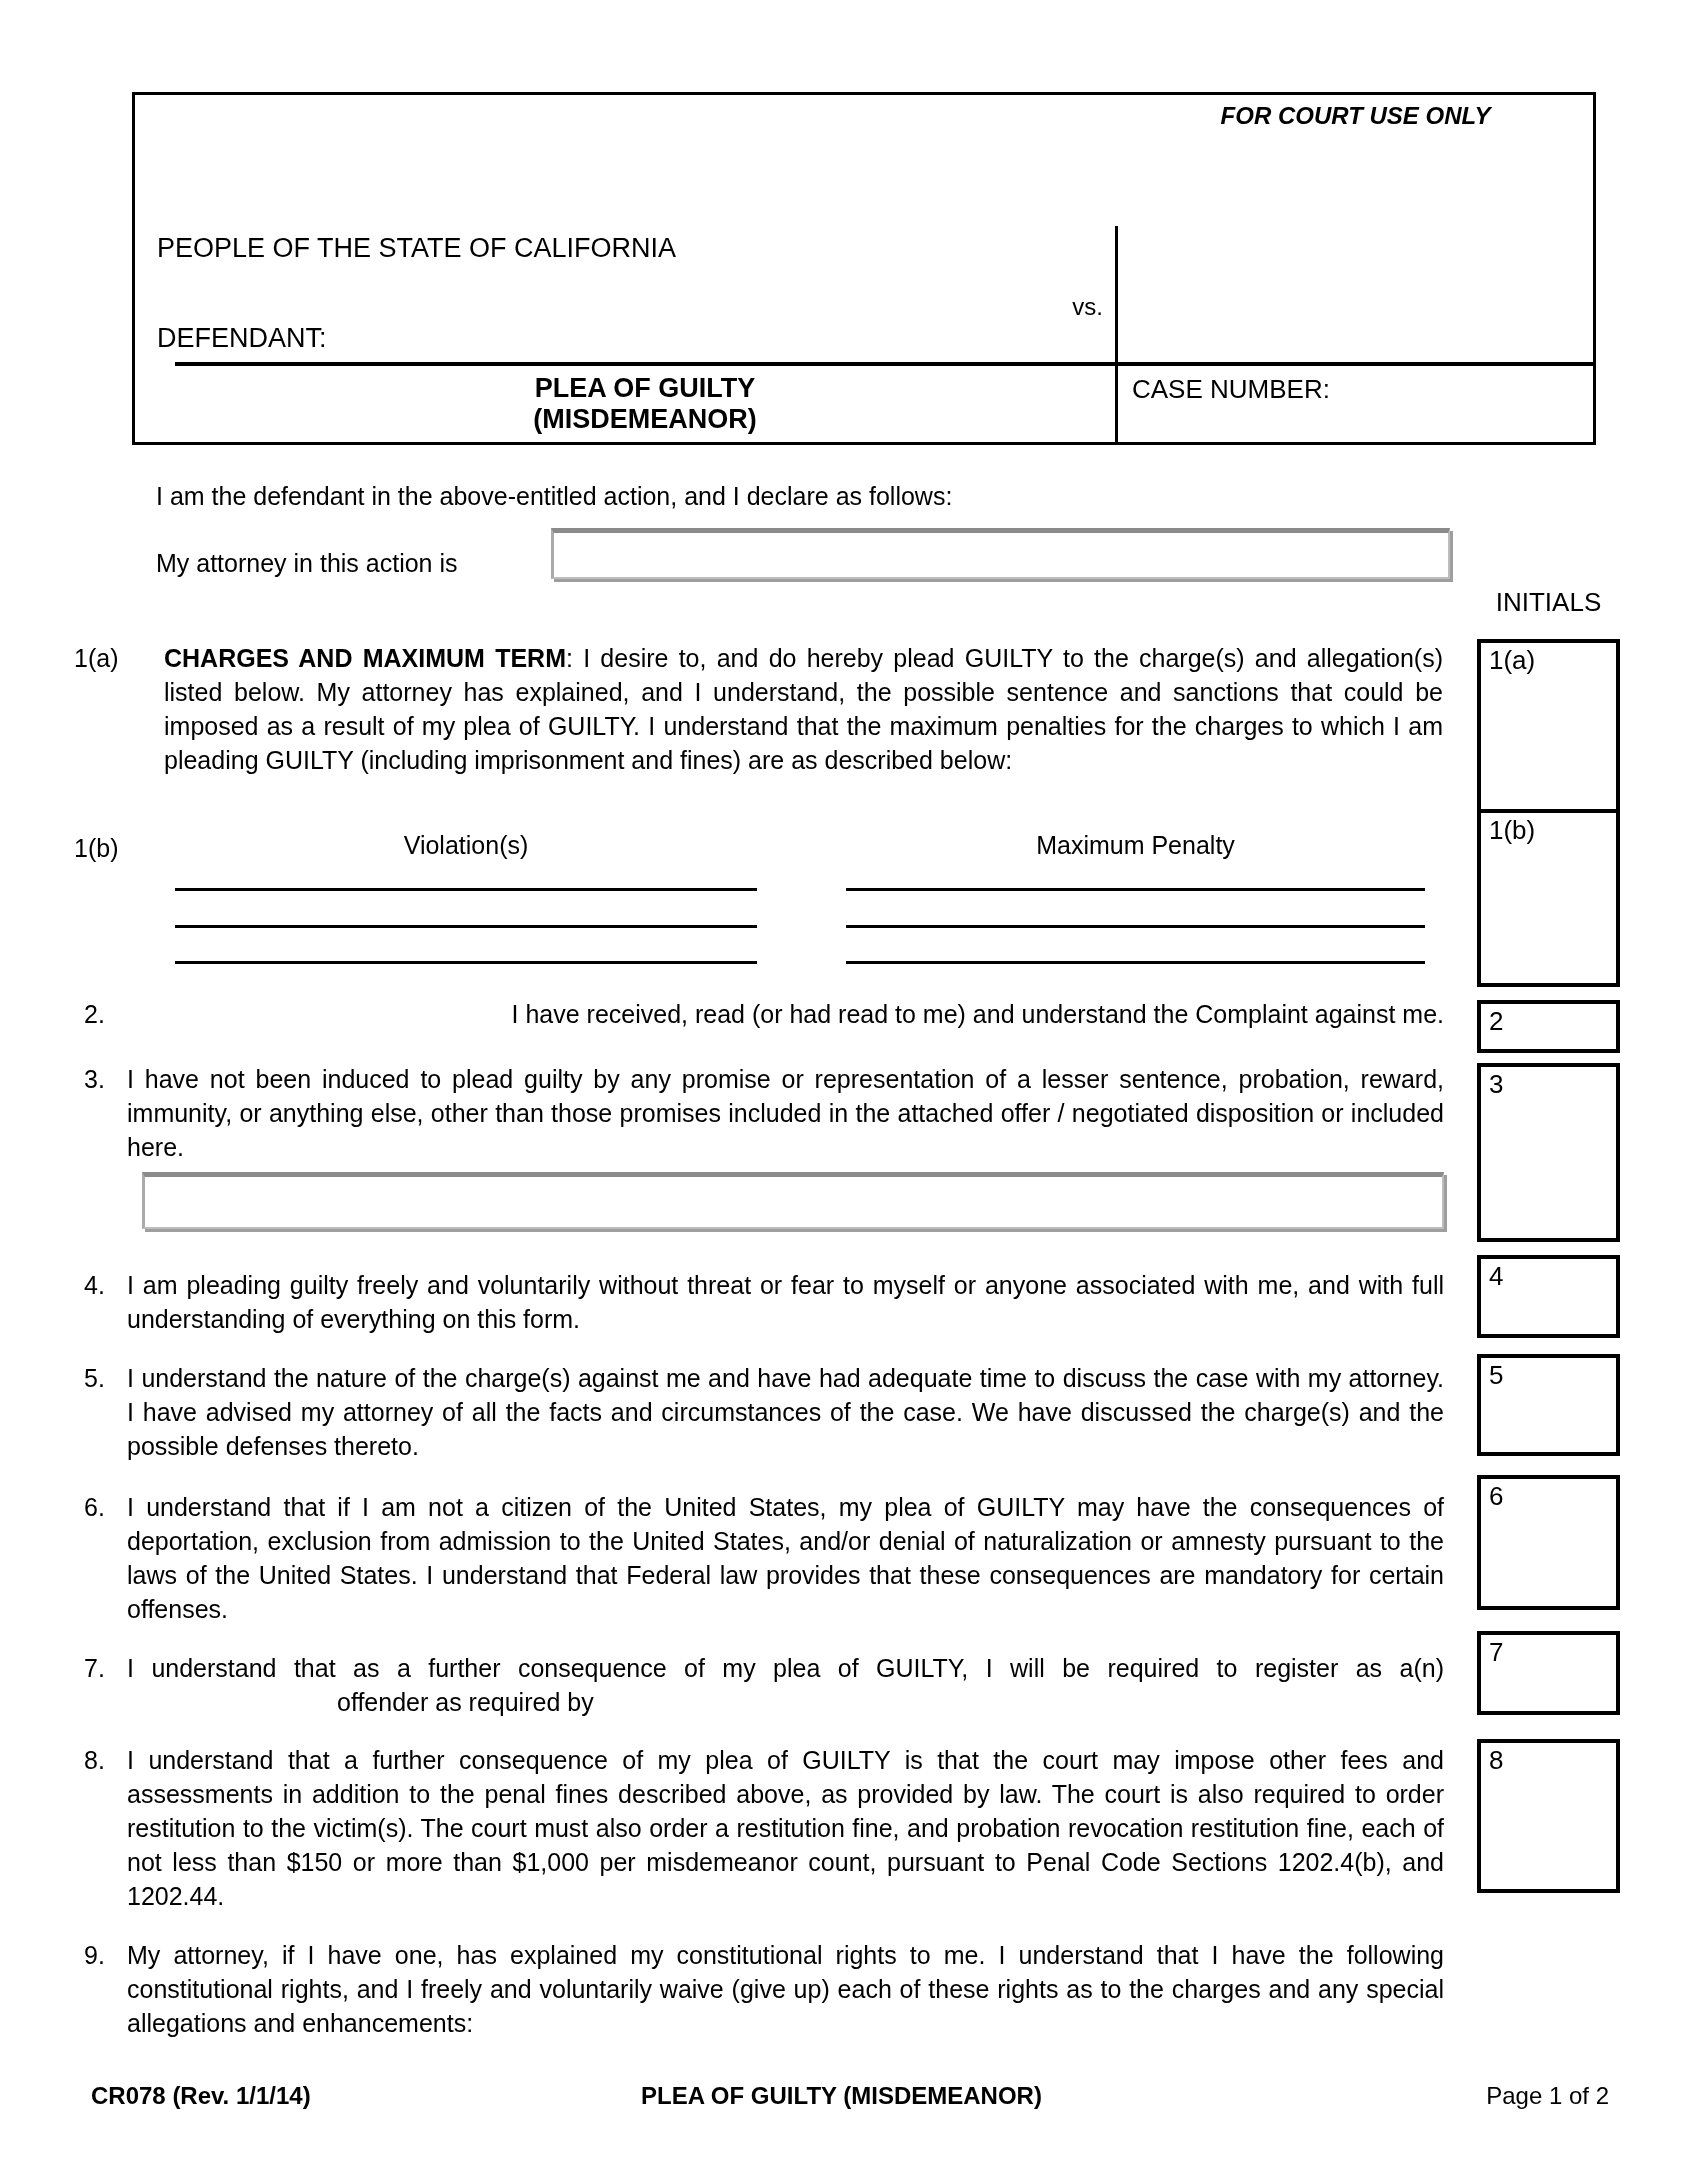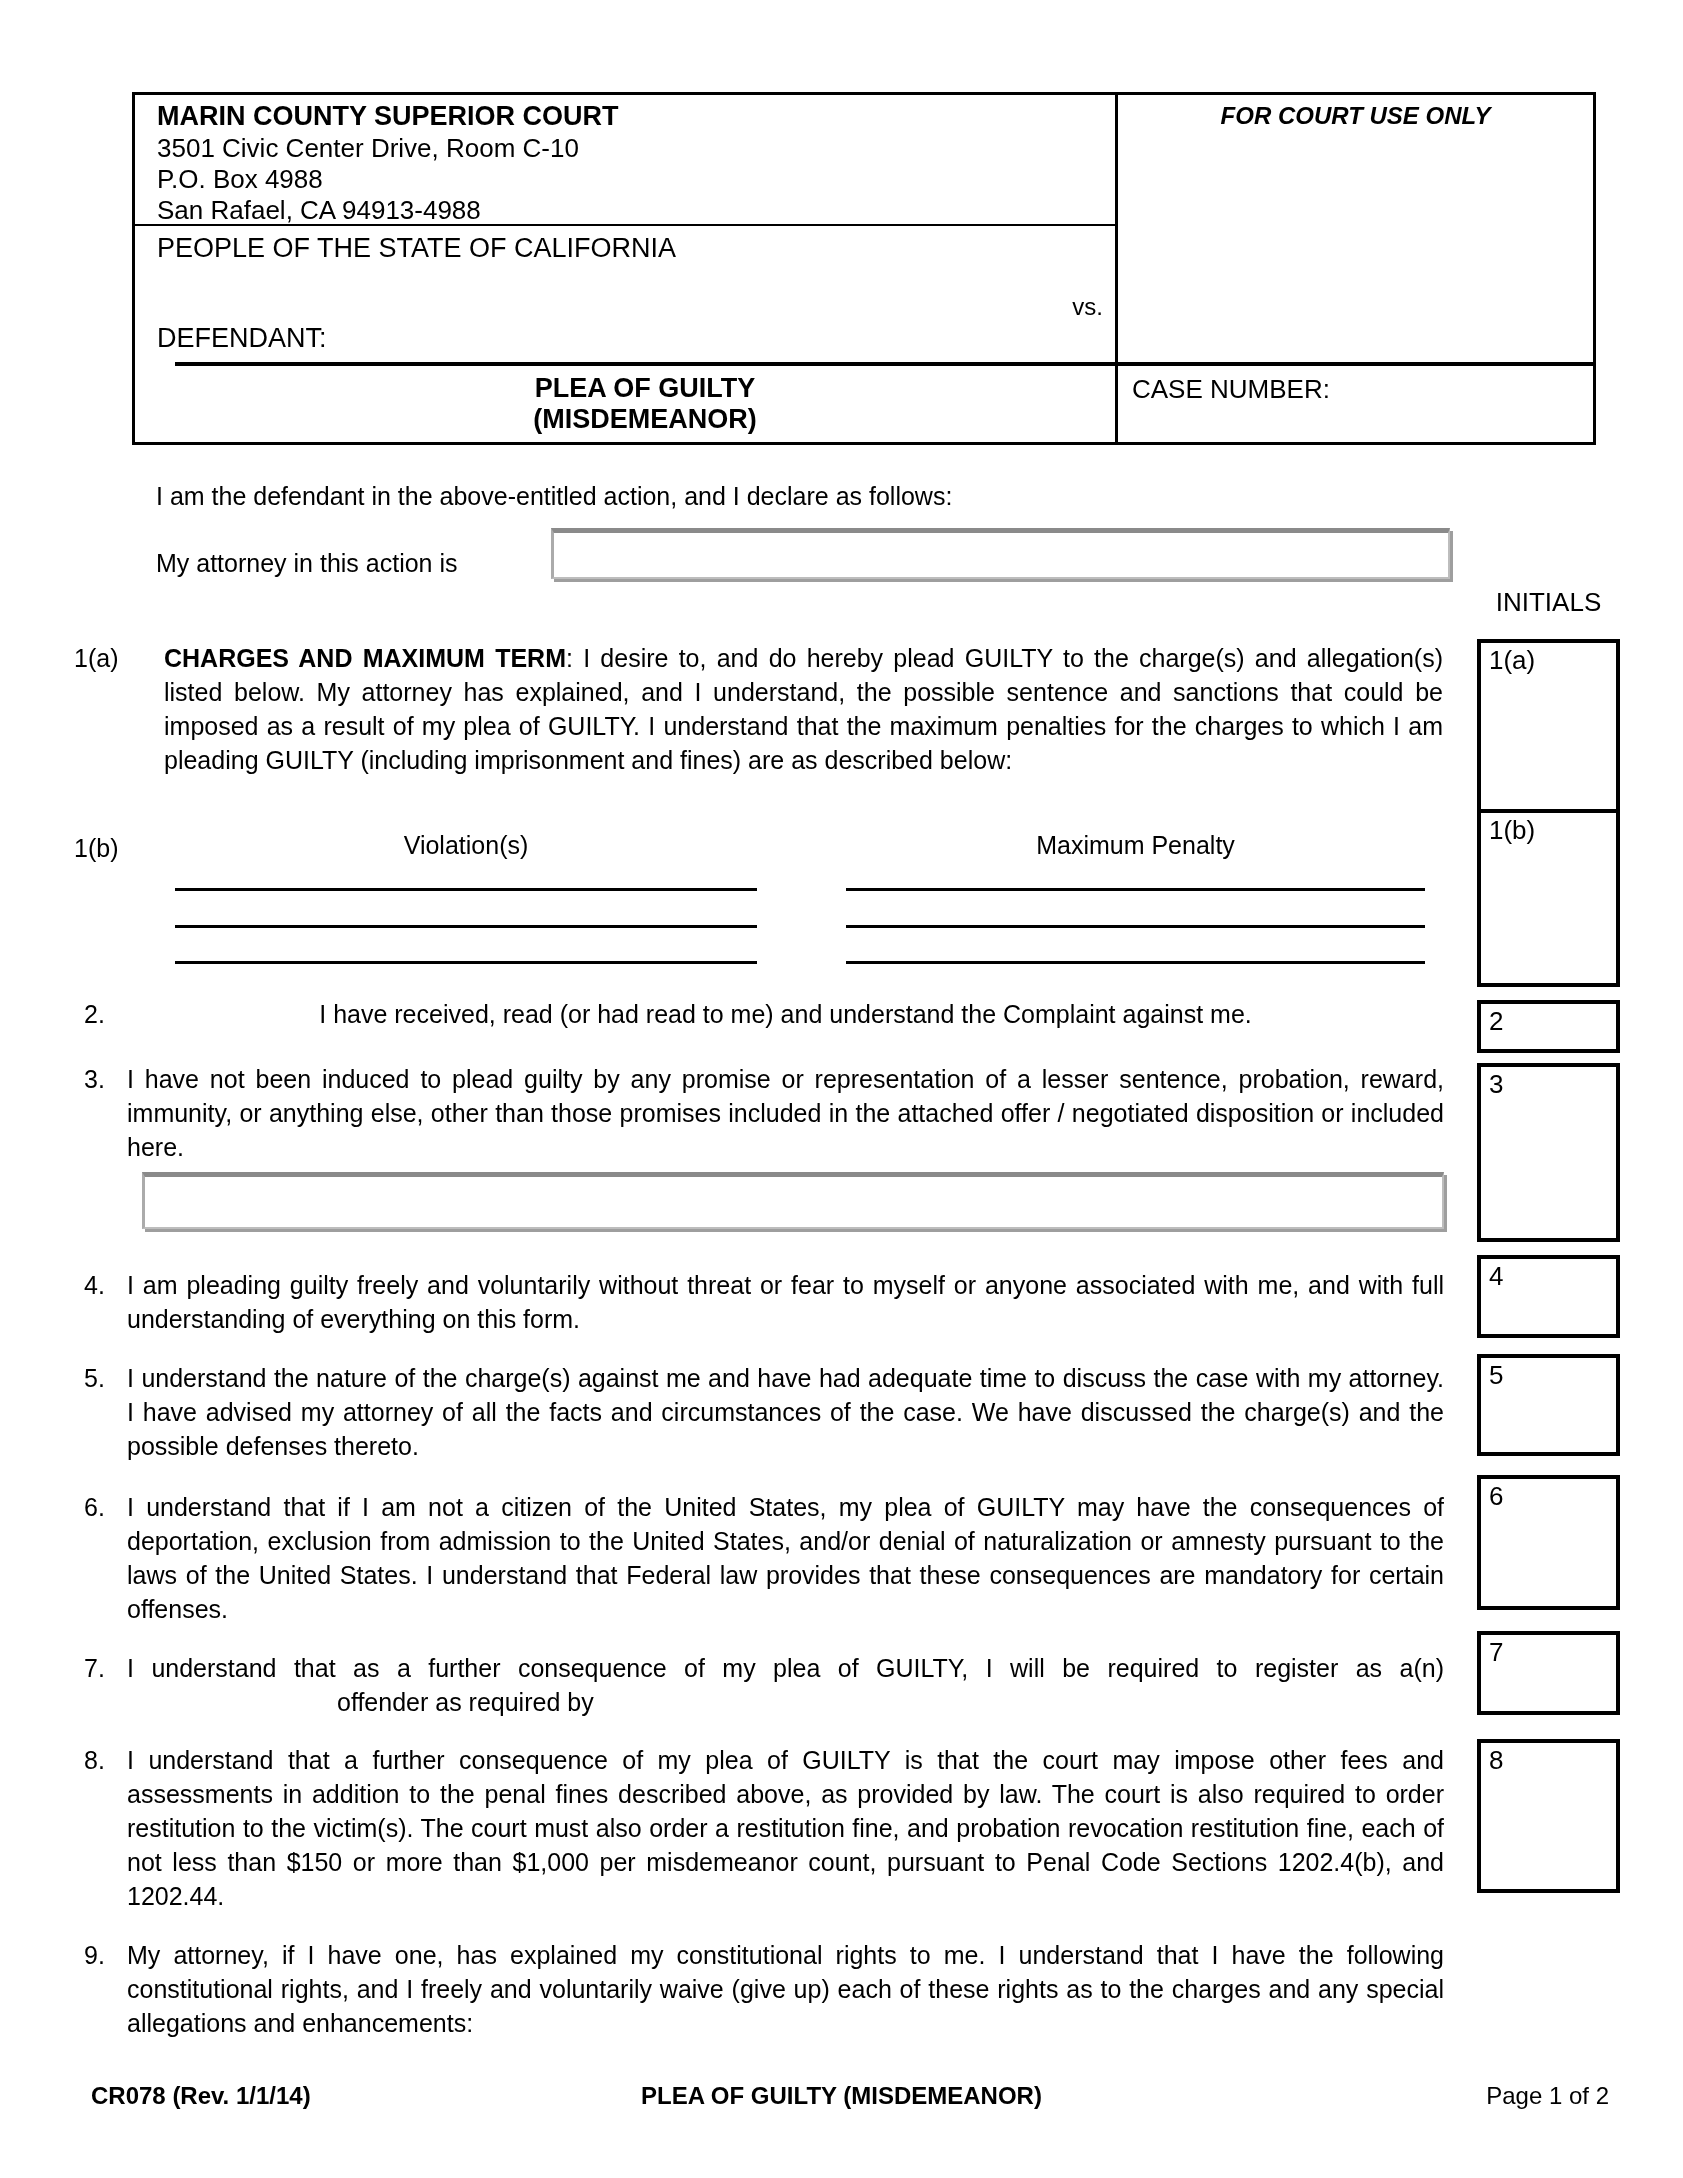--- a/index.html
+++ b/index.html
@@ -34,21 +34,21 @@
   .form-title { font-size:27px; font-weight:bold; line-height:31px; }
   .casenum-label { font-size:26px; }
 
   
   .line  { position:absolute; font-size:25px; line-height:34px; }
   .item  { position:absolute; left:84px; font-size:25px; line-height:34px; }
   .item .num  { position:absolute; left:0; top:0; }
   .item .body { margin-left:43px; width:1317px; text-align:justify; }
   .item-1a { left:74px; }
   .item-1a .body { margin-left:90px; width:1279px; }
-  .oneline .body { text-align:center; }
+  .oneline .body { text-align:right; }
   .l7-first { text-align:justify; text-align-last:justify; }
   .l7-second{ padding-left:210px; text-align:left; }
 
   
   .field3d {
     position:absolute; background:#fff;
     border:2px solid #bdbdbd;
     border-top:5px solid #8a8a8a;
     border-left:3px solid #ababab;
     box-shadow:3px 3px 0 0 #9e9e9e;
@@ -70,26 +70,20 @@
 
   
   .footer-left   { position:absolute; left:91px;  top:2082px; font-size:24px;font-weight:bold; }
   .footer-center { position:absolute; left:0; top:2082px; width:1683px; text-align:center; font-size:24px; font-weight:bold; }
   .footer-right  { position:absolute; right:74px; top:2082px; font-size:24px; }
 </style>
 </head>
 <body>
 
 <div class="header-table">
-  <div class="c-court">
-    <div class="court-name">MARIN COUNTY SUPERIOR COURT</div>
-    <div class="addr-line">3501 Civic Center Drive, Room C-10</div>
-    <div class="addr-line">P.O. Box 4988</div>
-    <div class="addr-line">San Rafael, CA  94913-4988</div>
-  </div>
 
   <div class="c-parties">
     <div class="plaintiff">PEOPLE OF THE STATE OF CALIFORNIA</div>
     <div class="versus">vs.</div>
     <div class="defendant">DEFENDANT:</div>
   </div>
 
   <div class="c-title">
     <div class="form-title">PLEA OF GUILTY</div>
     <div class="form-title">(MISDEMEANOR)</div>

